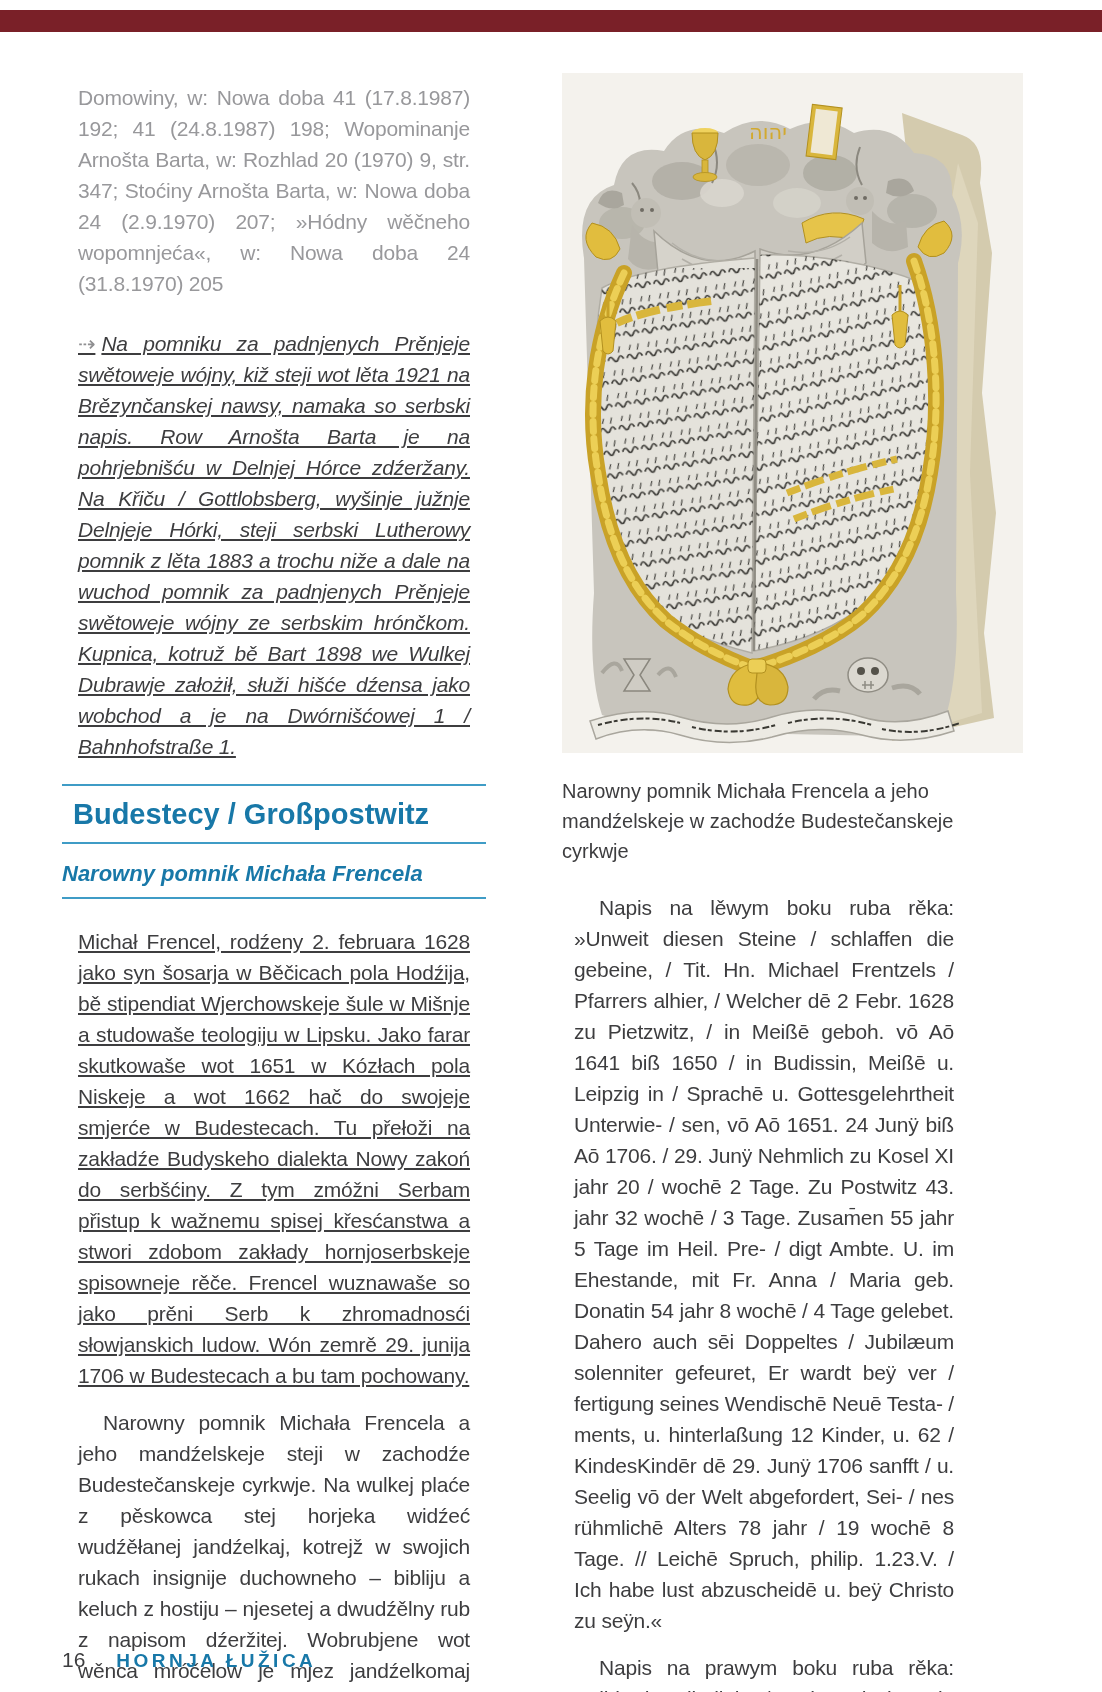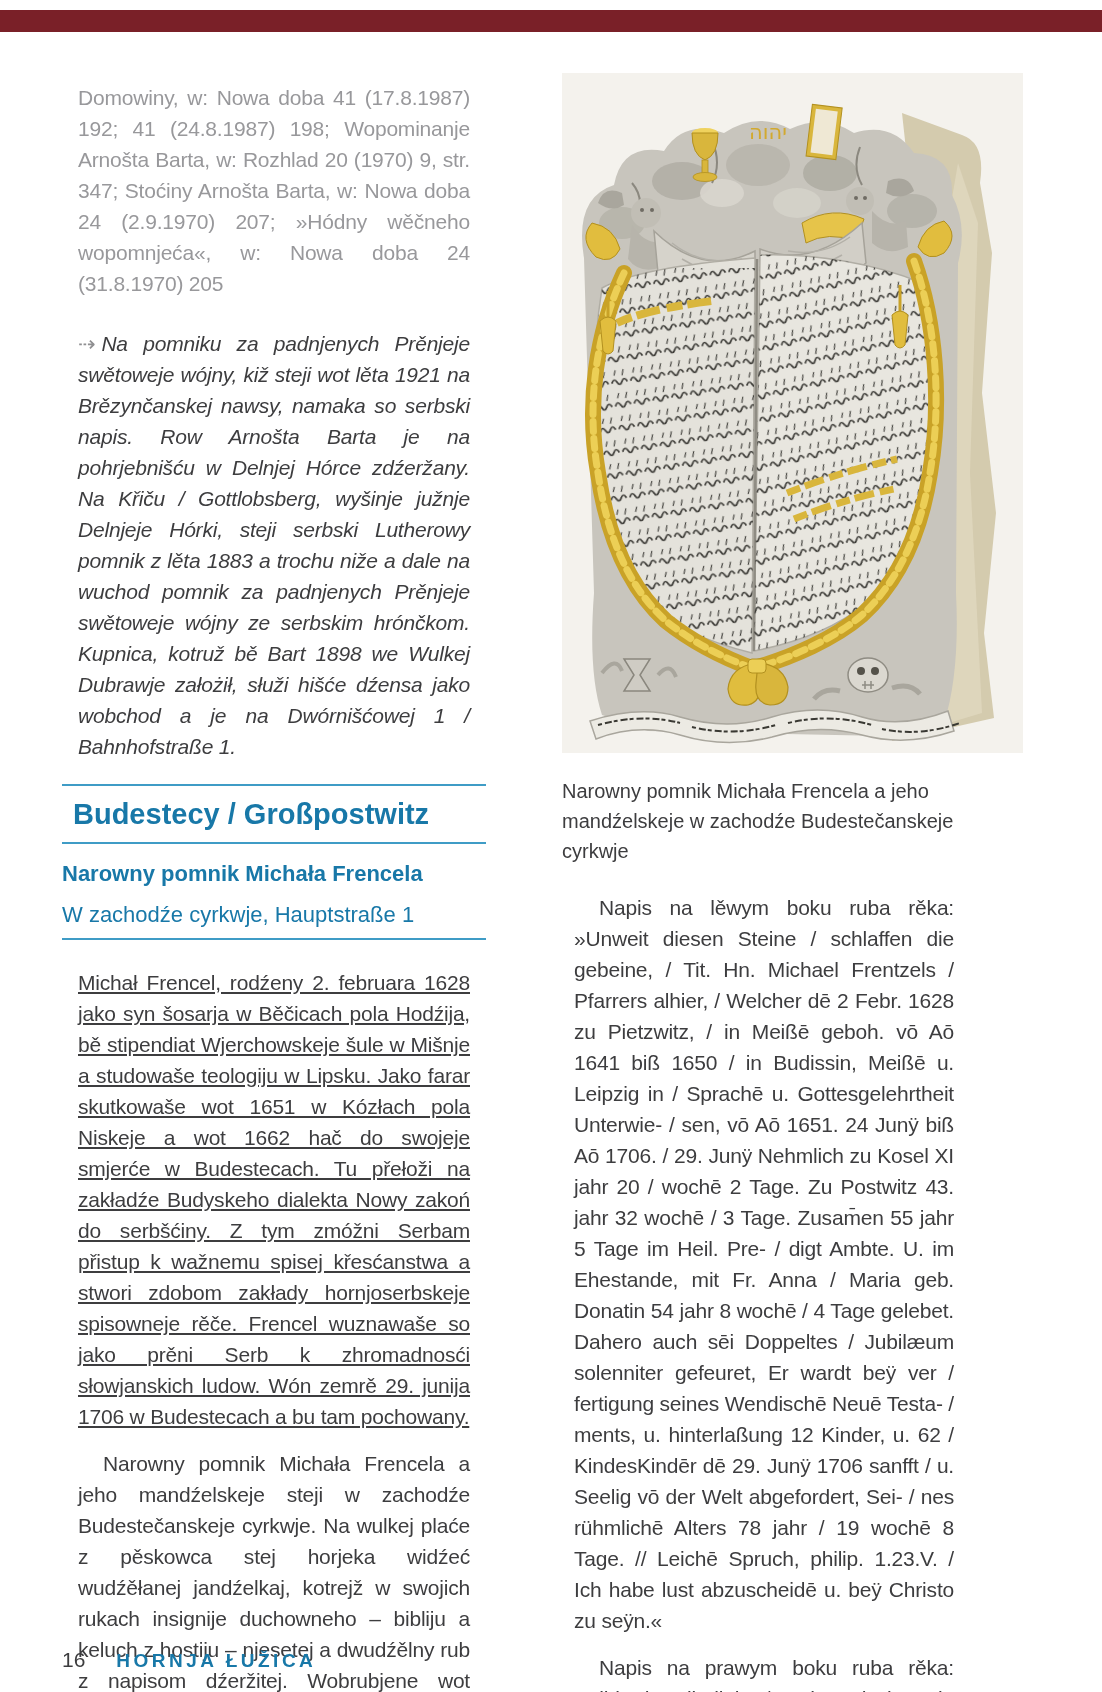--- a/index.html
+++ b/index.html
@@ -4,26 +4,26 @@
 <style>
   html,body{margin:0;padding:0;background:#ffffff;}
   .page{position:relative;width:1102px;height:1692px;background:#ffffff;overflow:hidden;
         font-family:"Liberation Sans",sans-serif;color:#3d3d3f;}
   .redbar{position:absolute;top:10px;left:0;width:1102px;height:22px;background:#7a2028;}
   .col-left{position:absolute;left:62px;top:66px;width:424px;}
   .col-right{position:absolute;left:558px;top:73px;width:412px;}
   p{margin:16px;}
   .refs{color:#98989b;font-size:21px;line-height:31px;letter-spacing:-0.2px;text-align:justify;}
   .note{margin-top:29px;font-style:italic;font-size:21px;line-height:31px;letter-spacing:-0.2px;
-        text-align:justify;color:#3d3d3f;}
+        text-align:justify;color:#3d3d3f;text-decoration:underline;}
   .arrow{font-style:normal;color:#8f8f91;margin-right:6px;}
   .rule{height:2px;background:#3f9cc6;}
   .r1{margin-top:22px;}
   h1{margin:9px 11px 9px;font-size:29px;line-height:38px;color:#1878a8;font-weight:bold;}
-  h2{margin:15px 0 12px;font-size:22px;line-height:29px;color:#1878a8;font-weight:bold;}
+  h2{margin:15px 0 0;font-size:22px;line-height:29px;color:#1878a8;font-weight:bold;font-style:italic;}
   h3{margin:0;font-size:22px;line-height:29px;color:#1878a8;font-weight:normal;}
   .r3{margin-top:9px;}
   .body{font-size:21px;line-height:31px;letter-spacing:-0.2px;text-align:justify;}
   .first{margin-top:27px;text-decoration:underline;}
   .indent{text-indent:25px;}
   .photo{position:relative;width:431px;height:680px;margin-left:4px;}
   .caption{margin:23px 0 26px;margin-left:4px;width:455px;
            font-size:20px;line-height:30px;color:#3d3d3f;}
   .footer{position:absolute;left:62px;top:1648px;display:flex;align-items:baseline;}
   .page-num{font-size:21px;color:#3d3d3f;}
@@ -35,21 +35,20 @@
 <div class="page">
   <div class="redbar"></div>
 
   <div class="col-left">
     <p class="refs">Domowiny, w: Nowa doba 41 (17.8.1987) 192; 41 (24.8.1987) 198; Wopominanje Arnošta Barta, w: Rozhlad 20 (1970) 9, str. 347; Stoćiny Arnošta Barta, w: Nowa doba 24 (2.9.1970) 207; »Hódny wěčneho wopomnjeća«, w: Nowa doba 24 (31.8.1970) 205</p>
     <p class="note"><span class="arrow">⇢</span><span>Na pomniku za padnjenych Prěnjeje swětoweje wójny, kiž steji wot lěta 1921 na Brězynčanskej nawsy, namaka so serbski napis. Row Arnošta Barta je na pohrjebnišću w Delnjej Hórce zdźeržany. Na Křiču / Gottlobsberg, wyšinje južnje Delnjeje Hórki, steji serbski Lutherowy pomnik z lěta 1883 a trochu niže a dale na wuchod pomnik za padnjenych Prěnjeje swětoweje wójny ze serbskim hrónčkom. Kupnica, kotruž bě Bart 1898 we Wulkej Dubrawje założił, słuži hišće dźensa jako wobchod a je na Dwórnišćowej 1 / Bahnhofstraße 1.</span></p>
     <div class="rule r1"></div>
     <h1>Budestecy / Großpostwitz</h1>
     <div class="rule"></div>
     <h2>Narowny pomnik Michała Frencela</h2>
-    <h3>W zachodźe cyrkwje, Hauptstraße 1</h3>
     <div class="rule r3"></div>
     <p class="body first">Michał Frencel, rodźeny 2. februara 1628 jako syn šosarja w Běčicach pola Hodźija, bě stipendiat Wjerchowskeje šule w Mišnje a studowaše teologiju w Lipsku. Jako farar skutkowaše wot 1651 w Kózłach pola Niskeje a wot 1662 hač do swojeje smjerće w Budestecach. Tu přełoži na zakładźe Budyskeho dialekta Nowy zakoń do serbšćiny. Z tym zmóžni Serbam přistup k wažnemu spisej křesćanstwa a stwori zdobom zakłady hornjoserbskeje spisowneje rěče. Frencel wuznawaše so jako prěni Serb k zhromadnosći słowjanskich ludow. Wón zemrě 29. junija 1706 w Budestecach a bu tam pochowany.</p>
     <p class="body indent">Narowny pomnik Michała Frencela a jeho mandźelskeje steji w zachodźe Budestečanskeje cyrkwje. Na wulkej plaće z pěskowca stej horjeka widźeć wudźěłanej jandźelkaj, kotrejž w swojich rukach insignije duchowneho – bibliju a keluch z hostiju – njesetej a dwudźělny rub z napisom dźeržitej. Wobrubjene wot wěnca mróčelow je mjez jandźelkomaj napisane hebrejske mjeno Boha. Deleka niže ruba stej jako znamjeni zachodnosće nop a pěskowy časnik z křidleškomaj zwobraznjenej. Pod tym stejitej na dwudźělnym banće tekstaj ćělneju prědowanjow. Někotre dźěle pomnika su pozłoćane, dalše ze žołtej barbu pomolowane.</p>
   </div>
 
   <div class="col-right">
     <div class="photo">
       <svg width="461" height="680" viewBox="0 0 461 680">
         <defs>
           <pattern id="scr" width="19" height="23" patternUnits="userSpaceOnUse" patternTransform="rotate(-9)">

